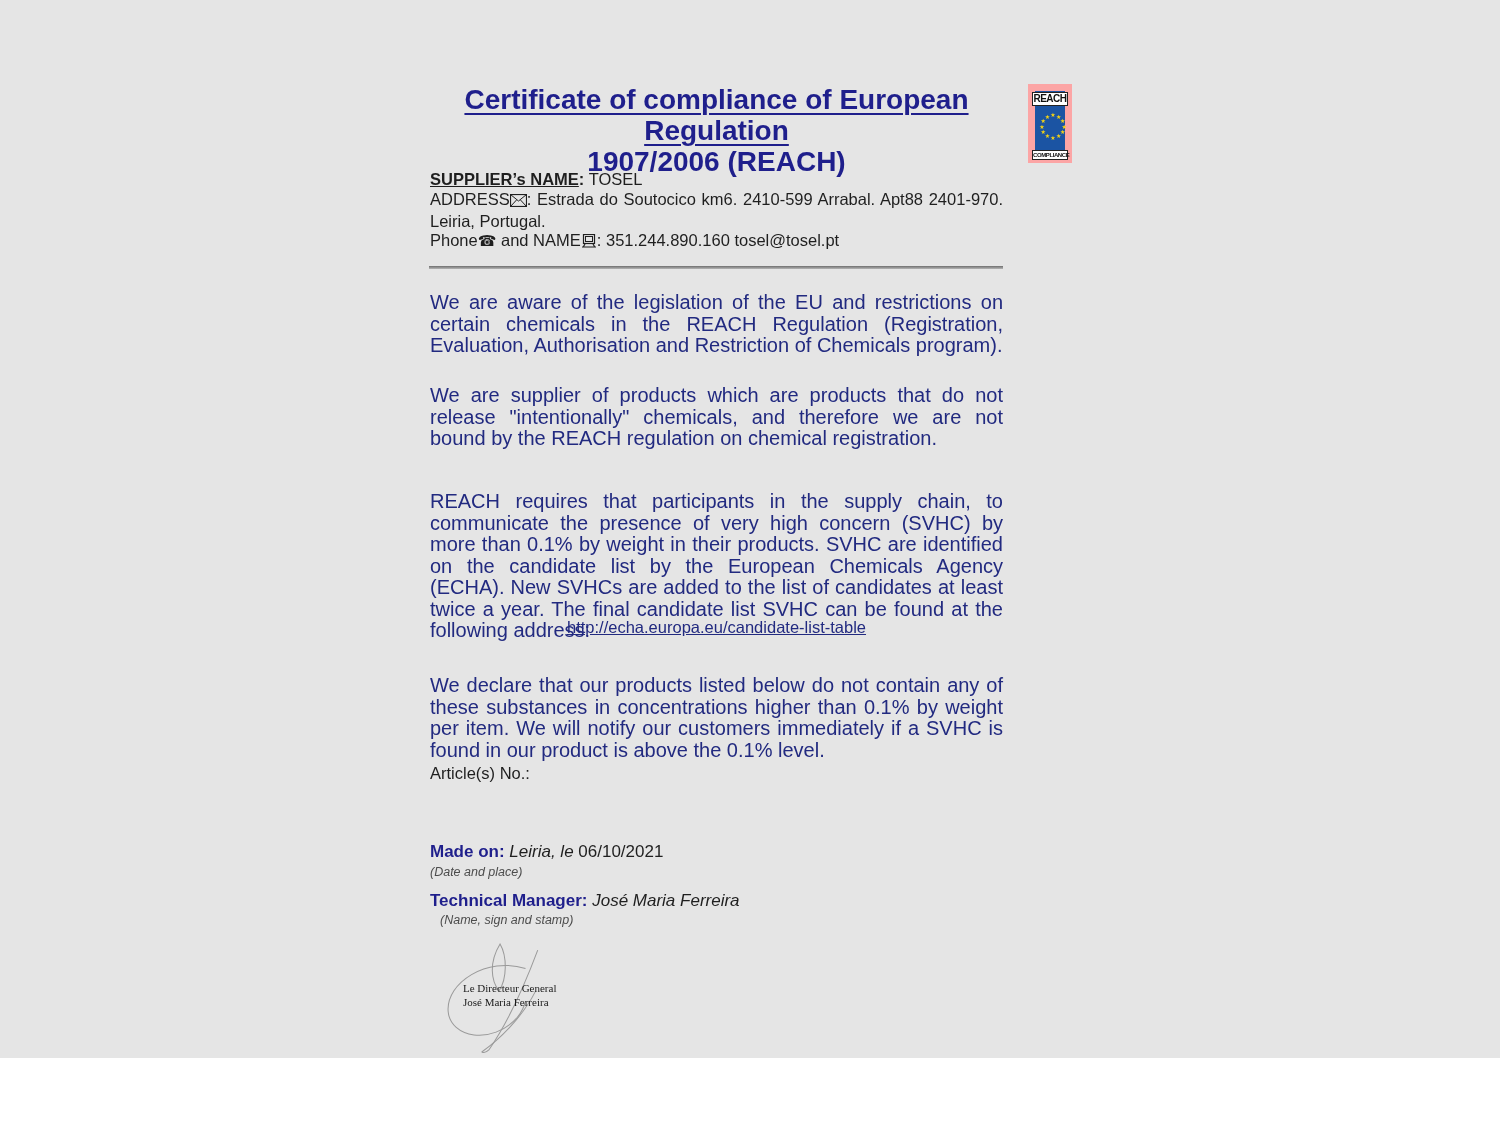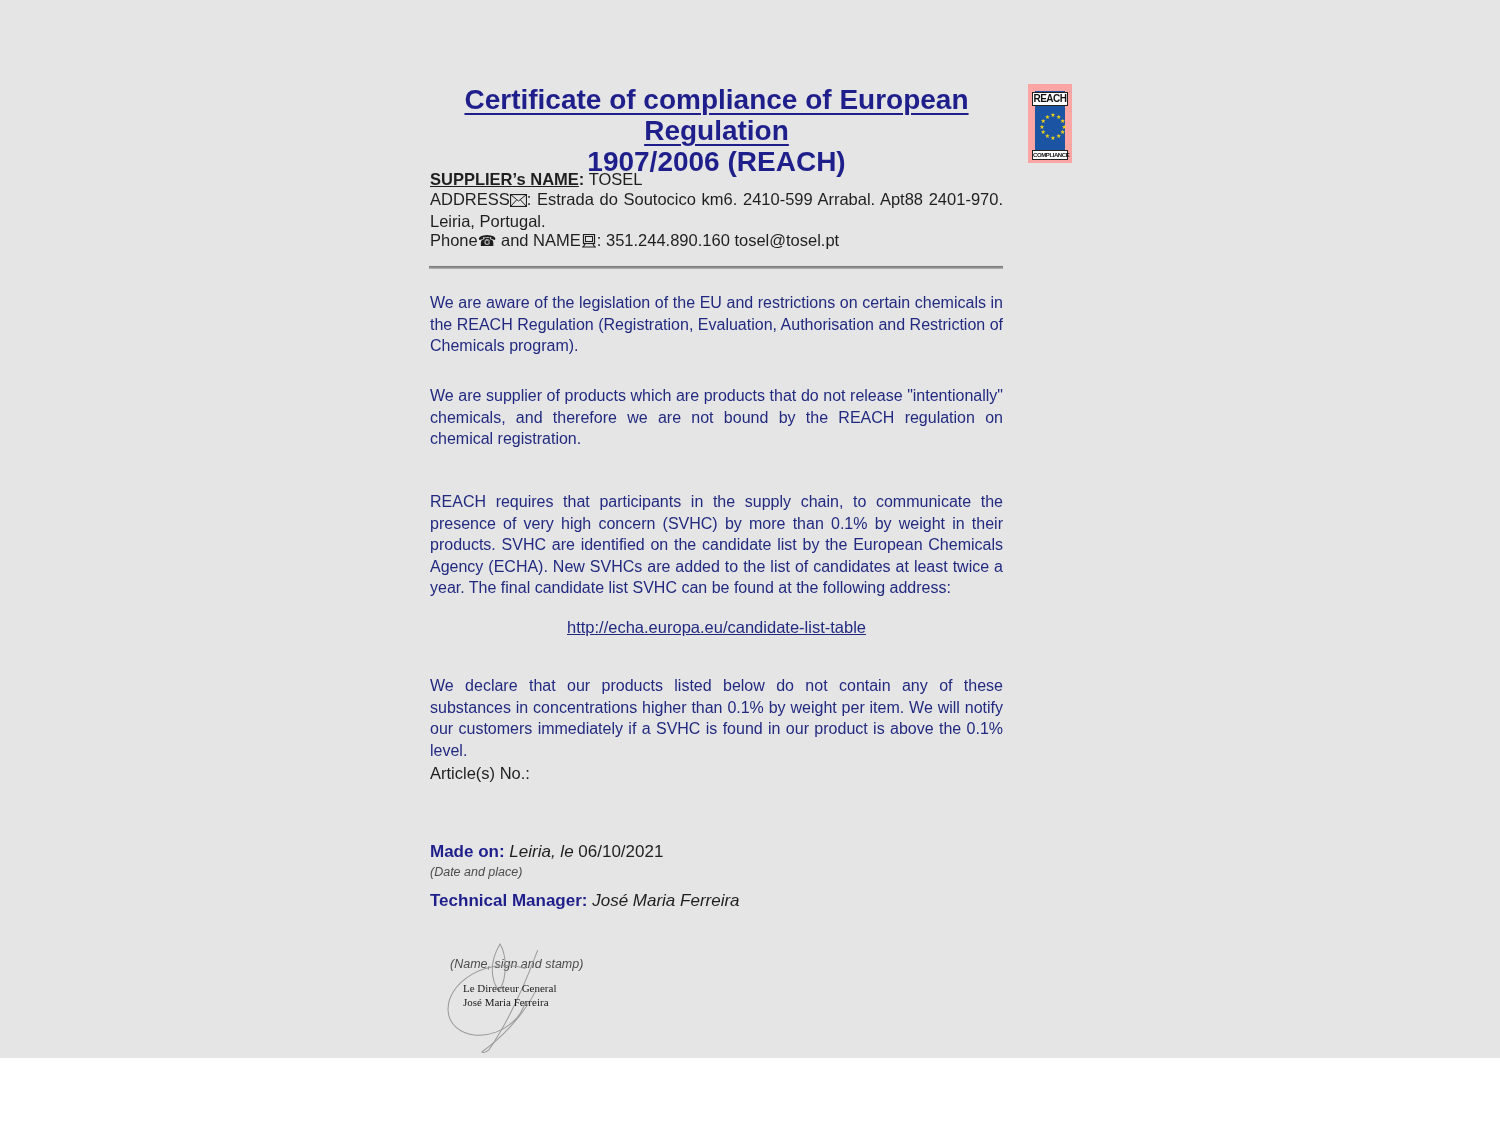--- a/index.html
+++ b/index.html
@@ -57,21 +57,21 @@
 
   .rule {
     left: 429px; top: 266px; width: 574px; height: 3px;
     background: linear-gradient(#6f6f6f, #b5b5b5);
   }
 
   
   .para {
     left: 430px; width: 573px;
     color: #222a80;
-    font-size: 16px; line-height: 21.5px;
+    font-size: 20px; line-height: 21.5px;
     text-align: justify;
   }
   .p1 { top: 292px; }
   .p2 { top: 385px; }
   .p3 { top: 491px; }
   .p4 { top: 675px; }
 
   .linkline { left: 430px; top: 618px; width: 573px; text-align: center; }
   .linkline a {
     color: #222a80; font-size: 16.5px;
@@ -84,21 +84,21 @@
   .made-on, .tech-mgr { left: 430px; font-size: 17px; color: #1f1f1f; }
   .made-on { top: 842px; }
   .tech-mgr { top: 891px; }
   .navy-bold { color: #1f1f8c; font-weight: bold; }
   .ital { font-style: italic; }
   .note {
     left: 430px; color: #4d4d4d;
     font-size: 12.5px; font-style: italic;
   }
   .note1 { top: 865px; }
-  .note2 { top: 913px; left: 450px; margin-top: 44px; }
+  .note2 { top: 913px; left: 440px; }
 
   .signature { left: 432px; top: 942px; width: 130px; height: 112px; }
   .signature svg { position: absolute; left: 0; top: 0; }
   .sig-text {
     position: absolute; left: 31px; top: 39px;
     font-family: "Liberation Serif", serif;
     font-size: 11px; line-height: 14px;
     color: #1a1a1a; white-space: nowrap;
   }
 </style>

